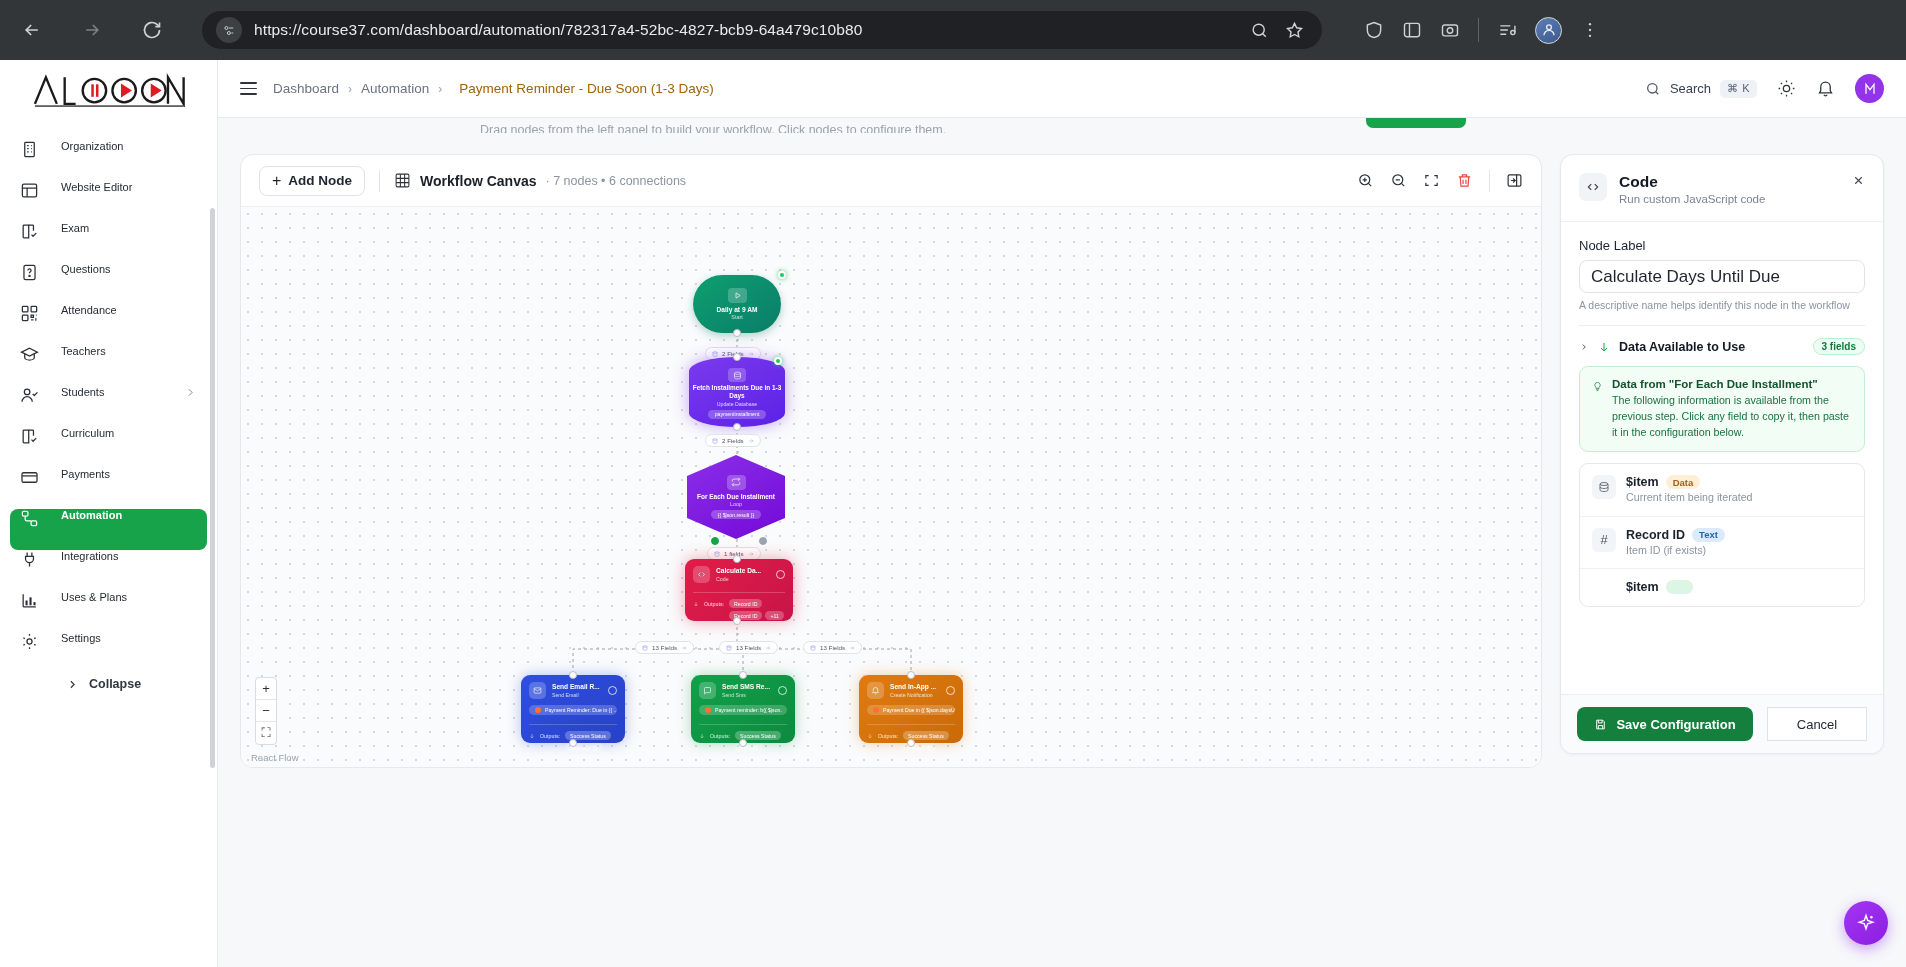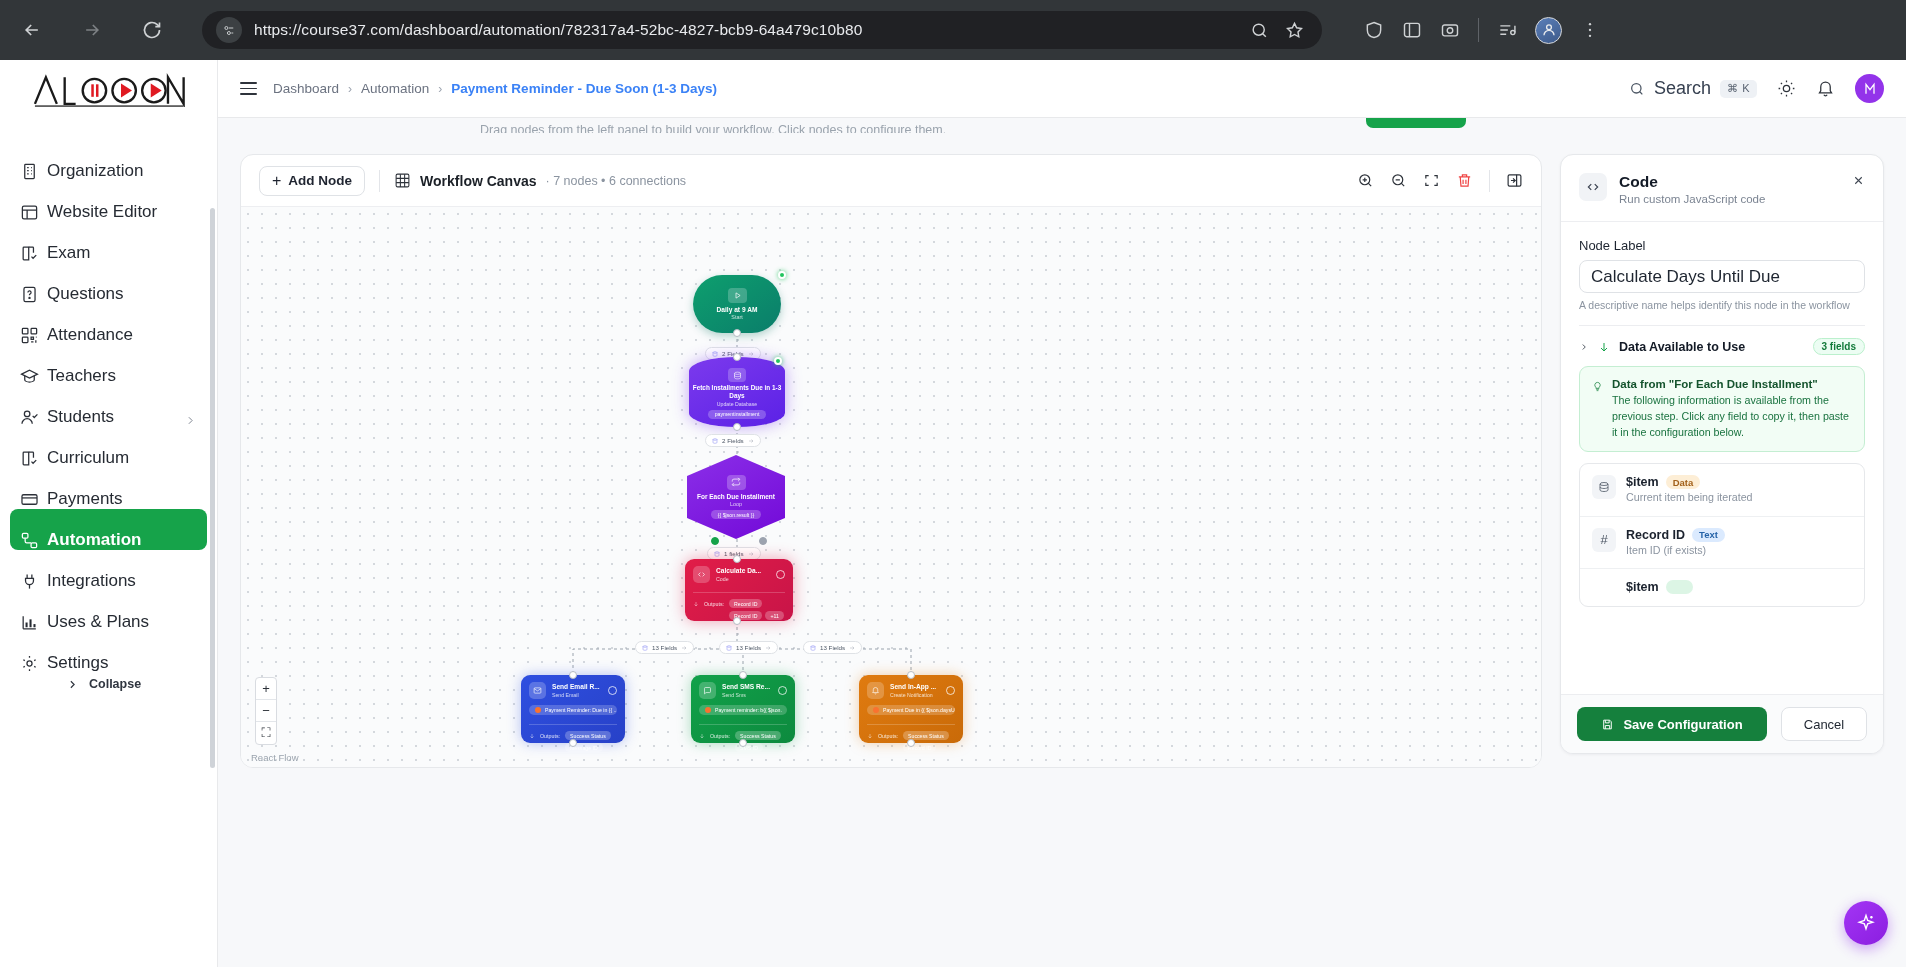--- a/index.html
+++ b/index.html
@@ -52,23 +52,23 @@
 
   
   .sidebar {
     width: 218px; background: #ffffff; border-right: 1px solid #e8e9eb;
     display: flex; flex-direction: column; flex: none; position: relative;
   }
   .logo-area { height: 58px; display: flex; align-items: center; padding: 0 14px; }
   .logo { height: 36px; }
   .nav-scroll { flex: 1; overflow: hidden; padding-top: 22px; position: relative; }
   .nav-item {
-    display: flex; align-items: flex-end; gap: 8px; height: 41px;
+    display: flex; align-items: flex-start; gap: 22px; height: 41px;
     margin: 0 10px 0 10px; padding: 0 10px; border-radius: 8px;
-    color: #262b33; font-size: 17px; cursor: pointer;
+    color: #262b33; font-size: 11px; cursor: pointer;
   }
   .nav-item .ni-label { flex: 1; }
   .nav-item svg { width: 19px; height: 19px; stroke: #2c3038; fill: none; stroke-width: 1.6; flex: none; }
   .nav-item.active { background: #16a34a; color: #fff; font-weight: 600; }
   .nav-item.active svg { stroke: #fff; }
   .chev { width: 13px !important; height: 13px !important; stroke: #6b7280 !important; }
   .scroll-track {
     position: absolute; right: 2px; top: 90px; width: 5px; height: 560px;
     background: #cfd3d8; border-radius: 3px;
   }
@@ -81,26 +81,26 @@
   
   .main { flex: 1; display: flex; flex-direction: column; background: #f7f8fa; min-width: 0; }
   .topbar {
     height: 58px; background: #fff; border-bottom: 1px solid #e8e9eb;
     display: flex; align-items: center; padding: 0 22px; gap: 16px; flex: none;
   }
   .hamburger { display: flex; flex-direction: column; gap: 3.5px; cursor: pointer; }
   .hamburger span { width: 17px; height: 1.8px; background: #2e333b; border-radius: 1px; }
   .crumbs { display: flex; align-items: center; gap: 9px; font-size: 13.5px; }
   .crumb { color: #6b7280; cursor: pointer; }
-  .crumb.cur { color: #3b82f6; font-weight: 700; }
+  .crumb.cur { color: #a16207; font-weight: 400; margin-left: 8px; }
   .crumb-sep { color: #9ca3af; font-size: 12px; }
   .topbar-right { margin-left: auto; display: flex; align-items: center; gap: 20px; }
   .search-box { display: flex; align-items: center; gap: 9px; cursor: pointer; }
   .search-box svg { width: 16px; height: 16px; stroke: #4b5563; fill: none; stroke-width: 1.9; }
-  .search-label { font-size: 18px; color: #374151; }
+  .search-label { font-size: 13px; color: #374151; }
   .kbd {
     background: #eef1f5; border-radius: 5px; padding: 2.5px 7px;
     font-size: 11px; color: #5a6472; letter-spacing: .5px;
   }
   .icon-btn { display: flex; align-items: center; justify-content: center; cursor: pointer; }
   .icon-btn svg { width: 19px; height: 19px; stroke: #2e333b; fill: none; stroke-width: 1.6; }
   .avatar {
     width: 29px; height: 29px; border-radius: 50%; background: #9333ea;
     display: flex; align-items: center; justify-content: center;
   }
@@ -304,21 +304,21 @@
   .tag.data{background:#fdeed6;color:#a2601a;}
   .tag.text{background:#dbeafe;color:#2563a8;}
   .tag.ghost{background:#dcf5e5;color:#dcf5e5;}
   .f-desc{font-size:10.7px;color:#8b94a0;line-height:1.35;margin-top:1px;}
   .cp-footer{flex:none;border-top:1px solid #ecedf0;background:#fafbfc;
     padding:12px 16px;display:flex;gap:14px;}
   .btn-save{flex:1;height:34px;background:#15803d;color:#fff;border:none;border-radius:8px;
     display:flex;align-items:center;justify-content:center;gap:9px;
     font-size:13px;font-weight:700;font-family:inherit;cursor:pointer;}
   .btn-save svg{width:13px;height:13px;stroke:#fff;fill:none;stroke-width:1.8;}
-  .btn-cancel{width:86px;height:34px;background:#fff;border:1px solid #dfe2e6;border-radius:8px;
+  .btn-cancel{width:100px;height:34px;background:#fff;border:1px solid #dfe2e6;border-radius:0;
     font-size:13px;color:#1e2530;font-family:inherit;cursor:pointer;}
 
   .fab{position:absolute;right:18px;bottom:22px;width:44px;height:44px;border-radius:50%;
     background:linear-gradient(140deg,#a335f5,#8b1ee0);display:flex;align-items:center;
     justify-content:center;box-shadow:0 4px 14px rgba(147,51,234,.45);cursor:pointer;}
   .fab svg{width:20px;height:20px;stroke:#fff;fill:none;stroke-width:1.7;}
 </style>
 </head>
 <body>
 

